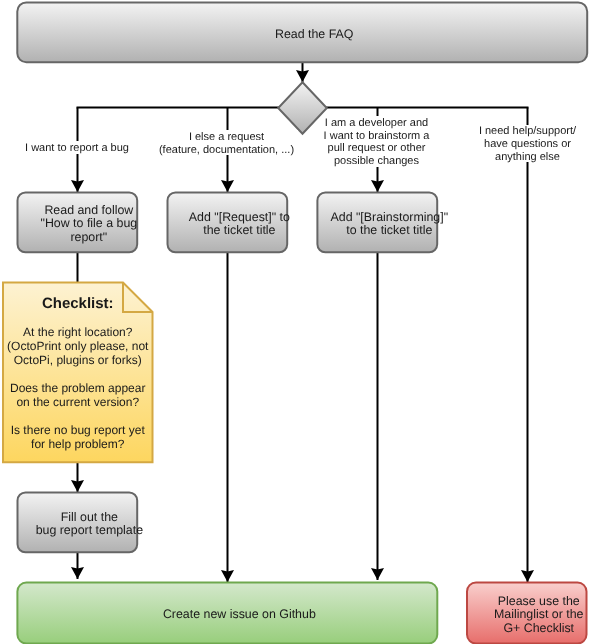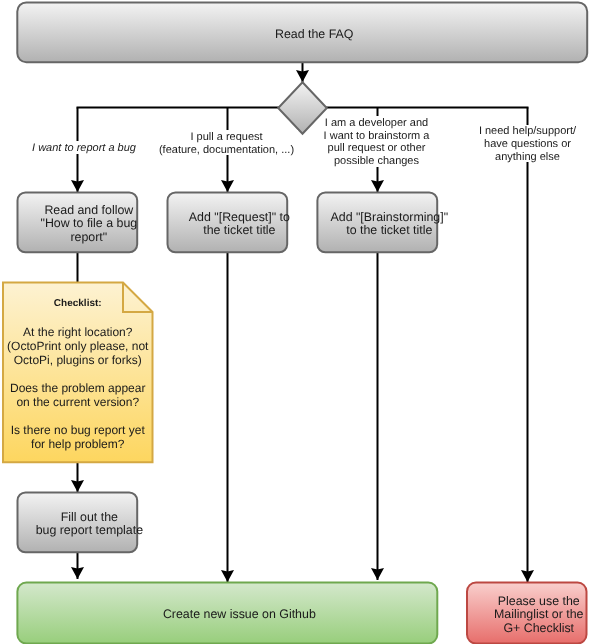--- a/index.html
+++ b/index.html
@@ -11,21 +11,21 @@
   svg#gfx{position:absolute;left:0;top:0;width:589px;height:644px;}
   #labels{position:absolute;left:0;top:0;width:589px;height:644px;
           transform:translateZ(0);will-change:opacity;}
   .txt{position:absolute;text-align:center;color:#1a1a1a;white-space:pre;
        -webkit-font-smoothing:antialiased;text-rendering:geometricPrecision;}
   .node-text{font-size:12.4px;line-height:13.5px;display:flex;
              align-items:center;justify-content:center;}
   .node-text > span{display:block;width:100%;position:relative;top:1.9px;margin-left:24px;}
   .edge-label{font-size:11px;line-height:12.6px;background:#ffffff;}
   .edge-label > span{display:block;position:relative;top:0.9px;}
-  .note-title{font-size:10px;line-height:14px;font-weight:bold;}
+  .note-title{font-size:15px;line-height:14px;font-weight:bold;}
   .note-block{font-size:12px;line-height:14px;margin-top:14px;}
 </style>
 </head>
 <body>
 
 <div id="canvas">
 
   <svg id="gfx" viewBox="0 0 589 644">
     <defs id="gfx-defs">
         <linearGradient id="grad-grey" x1="0" y1="0" x2="0" y2="1">
@@ -102,23 +102,23 @@
     <div class="txt node-text" style="left: 467px; top: 582.5px; width: 119.5px; height: 61px;"><span>Please use the
 Mailinglist or the
 G+ Checklist</span></div>
 
     <div class="txt" id="note-text" style="left: 3px; top: 297px; width: 149.5px;"><div class="note-title">Checklist:</div><div class="note-block">At the right location?
 (OctoPrint only please, not
 OctoPi, plugins or forks)</div><div class="note-block">Does the problem appear
 on the current version?</div><div class="note-block">Is there no bug report yet
 for help problem?</div></div>
 
-    <div class="txt edge-label" style="left: 29px; top: 141.3px; width: 110px; font-style: italic;"><span>I want to report a bug</span></div>
+    <div class="txt edge-label" style="left: 22px; top: 141.3px; width: 110px;"><span>I want to report a bug</span></div>
 
-    <div class="txt edge-label" style="left: 155.5px; top: 130.2px; width: 142px;"><span>I pull a request
+    <div class="txt edge-label" style="left: 155.5px; top: 130.2px; width: 142px;"><span>I else a request
 (feature, documentation, ...)</span></div>
 
     <div class="txt edge-label" style="left: 320.5px; top: 116.2px; width: 112px;"><span>I am a developer and
 I want to brainstorm a
 pull request or other
 possible changes</span></div>
 
     <div class="txt edge-label" style="left: 475.5px; top: 124.5px; width: 104px;"><span>I need help/support/
 have questions or
 anything else</span></div>

